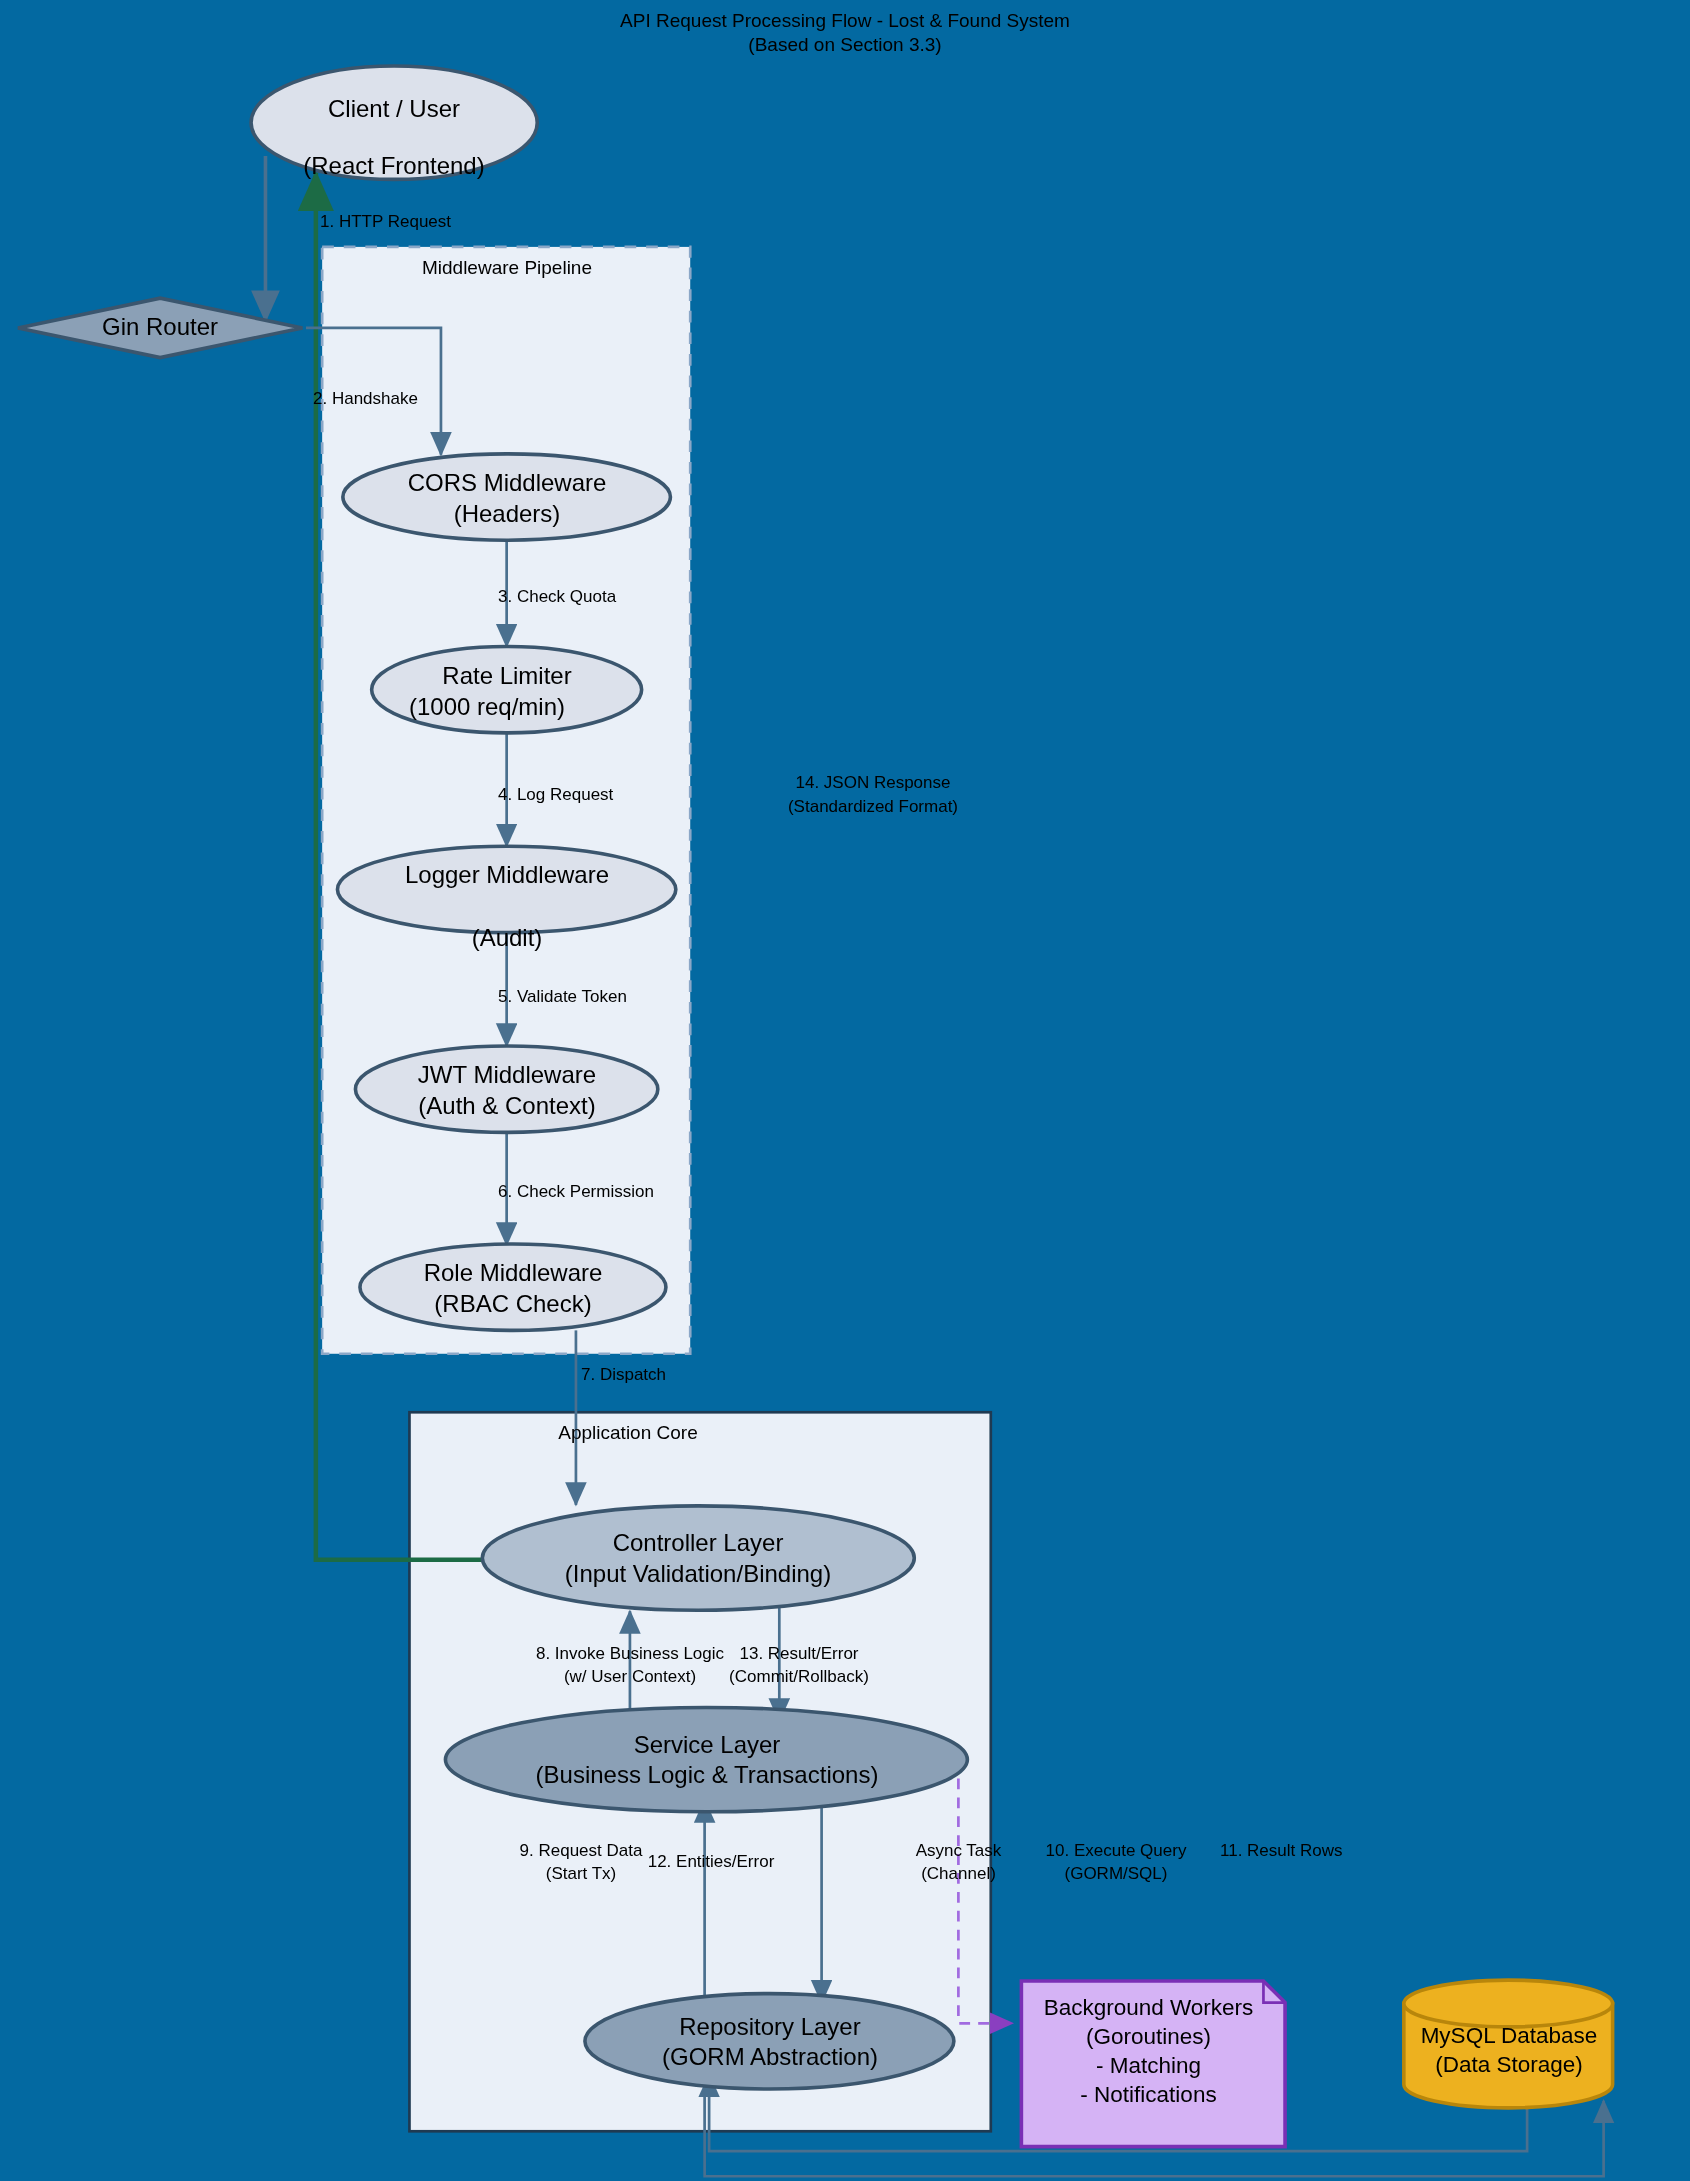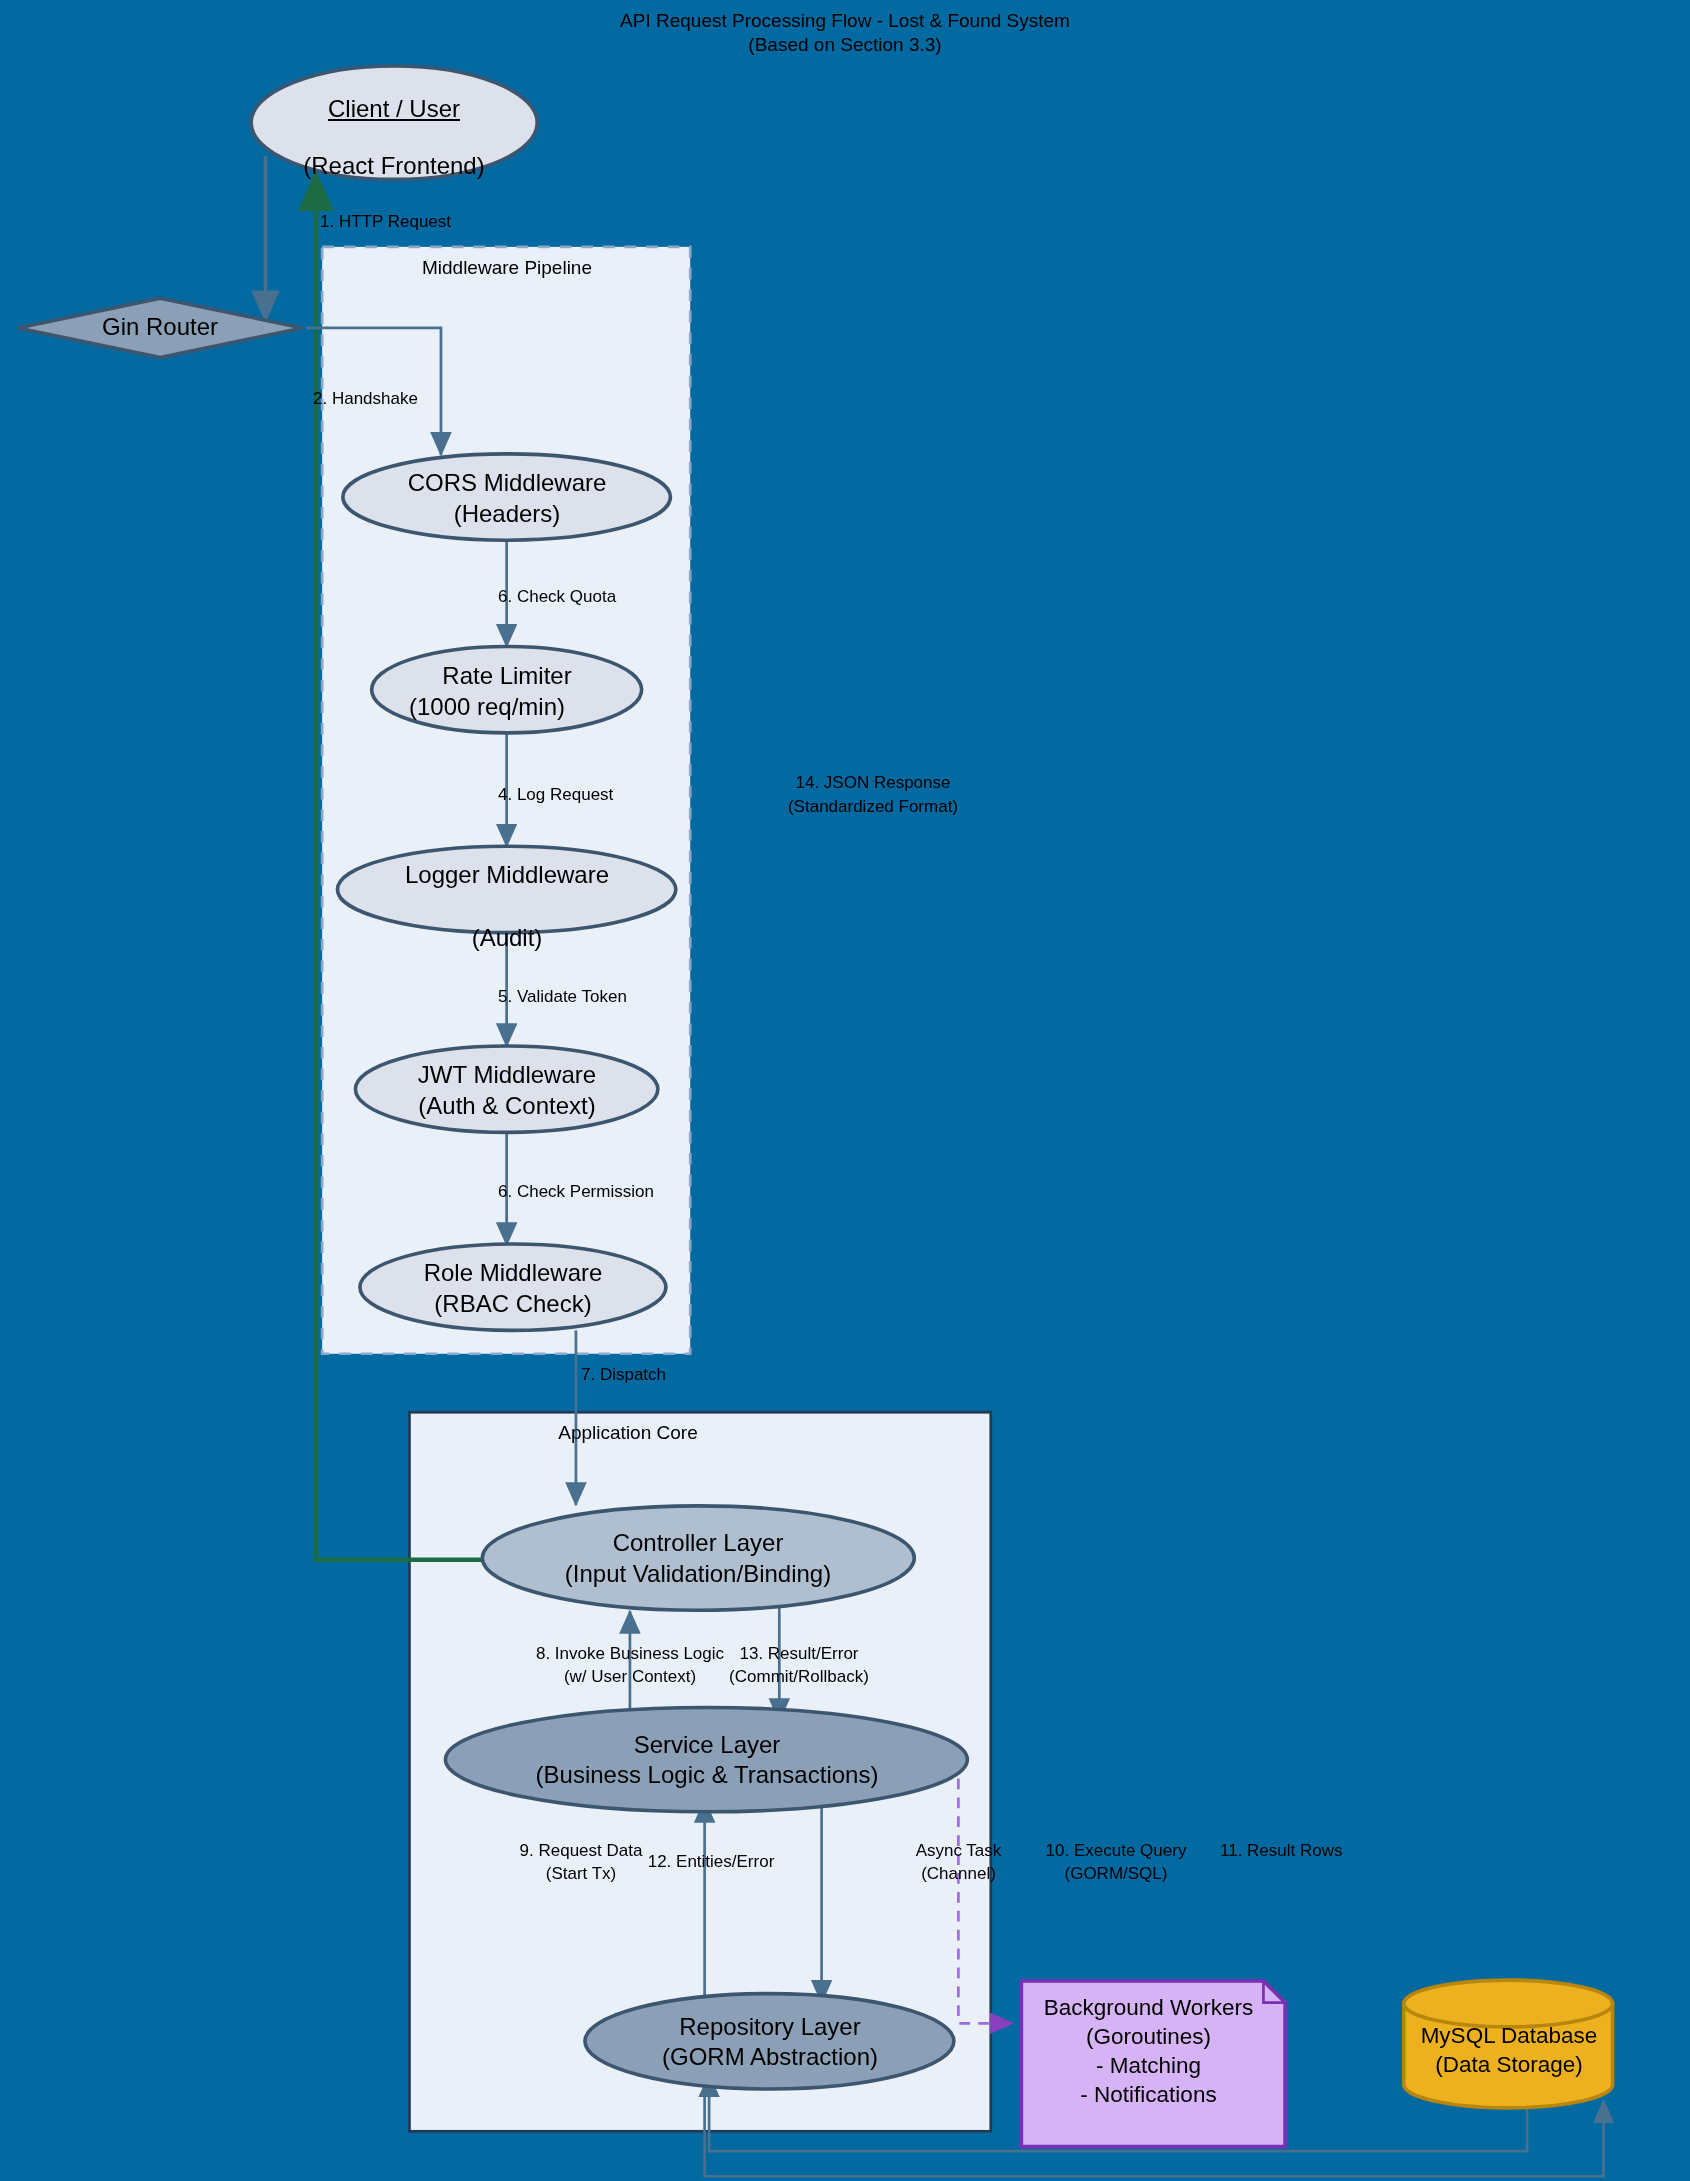--- a/index.html
+++ b/index.html
@@ -133,21 +133,21 @@
     <path d="M1560,2226 L1560,2316 A116,26 0 0 0 1792,2316 L1792,2226 Z" fill="#edb11f" stroke="#b8860b" stroke-width="4"></path>
     <ellipse cx="1676" cy="2226" rx="116" ry="26" fill="#edb11f" stroke="#b8860b" stroke-width="4"></ellipse>
   </svg>
 
   <div class="title-text" style="left:440px; top:10px; width:810px;">API Request Processing Flow - Lost &amp; Found System</div>
   <div class="title-text" style="left:440px; top:34px; width:810px;">(Based on Section 3.3)</div>
 
   <div class="group-label" style="left:372px; top:257px; width:270px;">Middleware Pipeline</div>
   <div class="group-label" style="left:493px; top:1422px; width:270px;">Application Core</div>
 
-  <div class="node-label" style="left:259px; top:95px; width:270px;text-decoration:underline;">Client / User</div>
+  <div class="node-label" style="left:259px; top:95px; width:270px;">Client / User</div>
   <div class="node-label" style="left:259px; top:125px; width:270px;margin-top:27px;">(React Frontend)</div>
 
   <div class="node-label" style="left:25px; top:313px; width:270px;">Gin Router</div>
 
   <div class="node-label" style="left:372px; top:469px; width:270px;">CORS Middleware</div>
   <div class="node-label" style="left:372px; top:500px; width:270px;">(Headers)</div>
 
   <div class="node-label" style="left:372px; top:662px; width:270px;">Rate Limiter</div>
   <div class="node-label" style="left:352px; top:693px; width:270px;">(1000 req/min)</div>
 
@@ -174,21 +174,21 @@
   <div class="node-label small" style="left:1018px; top:2053px; width:261px;">- Matching</div>
   <div class="node-label small" style="left:1018px; top:2082px; width:261px;">- Notifications</div>
 
   <div class="node-label small" style="left:1374px; top:2023px; width:270px;">MySQL Database</div>
   <div class="node-label small" style="left:1374px; top:2052px; width:270px;">(Data Storage)</div>
 
   <div class="edge-label lbl-left" style="left:320px; top:212px; width:234px;">1. HTTP Request</div>
 
   <div class="edge-label lbl-left" style="left:313px; top:389px; width:234px;">2. Handshake</div>
 
-  <div class="edge-label lbl-left" style="left:498px; top:587px; width:234px;">6. Check Quota</div>
+  <div class="edge-label lbl-left" style="left:498px; top:587px; width:234px;">3. Check Quota</div>
 
   <div class="edge-label lbl-left" style="left:498px; top:785px; width:234px;">4. Log Request</div>
 
   <div class="edge-label lbl-left" style="left:498px; top:987px; width:234px;">5. Validate Token</div>
 
   <div class="edge-label lbl-left" style="left:498px; top:1182px; width:252px;">6. Check Permission</div>
 
   <div class="edge-label lbl-left" style="left:581px; top:1365px; width:234px;">7. Dispatch</div>
 
   <div class="edge-label" style="left:504px; top:1644px; width:252px;">8. Invoke Business Logic</div>

